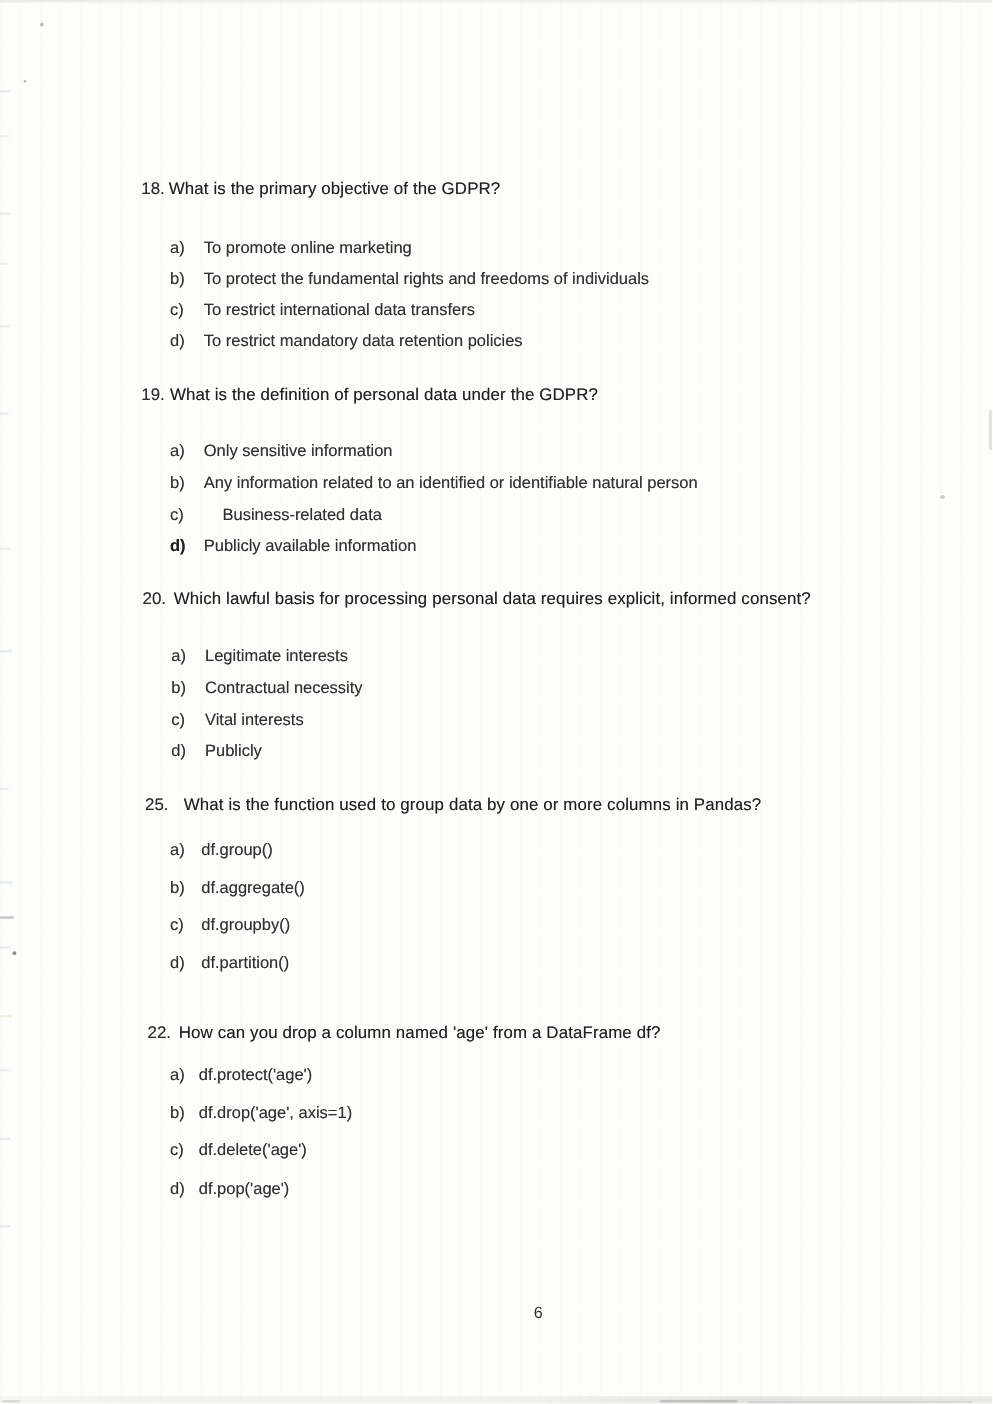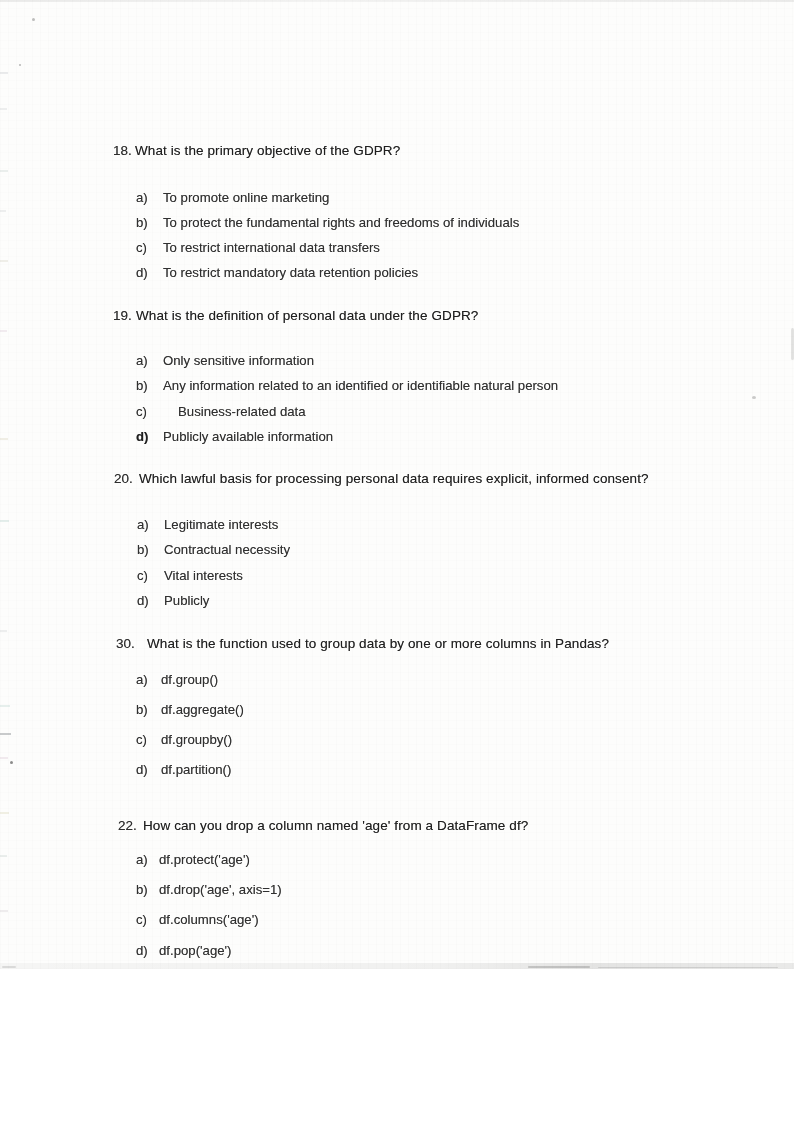--- a/index.html
+++ b/index.html
@@ -3,21 +3,21 @@
 <meta charset="utf-8">
 <style>
   html, body {
     margin: 0;
     padding: 0;
     background: #ffffff;
   }
   #page {
     position: relative;
     width: 794px;
-    height: 969px;
+    height: 1123px;
     overflow: hidden;
     background:
       repeating-linear-gradient(to right, rgba(0,0,0,0.012) 0 1px, transparent 1px 8px),
       repeating-linear-gradient(to bottom, rgba(0,0,0,0.008) 0 1px, transparent 1px 8px),
       #fdfdfc;
     font-family: "Liberation Sans", "DejaVu Sans", sans-serif;
   }
   .abs { position: absolute; white-space: nowrap; line-height: 17px; }
   .qnum {
     font-size: 13.5px;
@@ -125,40 +125,40 @@
     <span class="abs optt" style="top:516px;left:164px">Legitimate interests</span>
     <span class="abs optl" style="top:541px;left:137px">b)</span>
     <span class="abs optt" style="top:541px;left:164px">Contractual necessity</span>
     <span class="abs optl" style="top:567px;left:137px">c)</span>
     <span class="abs optt" style="top:567px;left:164px">Vital interests</span>
     <span class="abs optl" style="top:592px;left:137px">d)</span>
     <span class="abs optt" style="top:592px;left:164px">Publicly</span>
   </section>
 
   <section>
-    <span class="abs qnum" style="top:635px;left:116px">30.</span>
+    <span class="abs qnum" style="top:635px;left:116px">25.</span>
     <span class="abs qtext" style="top:635px;left:147px">What is the function used to group data by one or more columns in Pandas?</span>
     <span class="abs optl" style="top:671px;left:136px">a)</span>
     <span class="abs optt" style="top:671px;left:161px">df.group()</span>
     <span class="abs optl" style="top:701px;left:136px">b)</span>
     <span class="abs optt" style="top:701px;left:161px">df.aggregate()</span>
     <span class="abs optl" style="top:731px;left:136px">c)</span>
     <span class="abs optt" style="top:731px;left:161px">df.groupby()</span>
     <span class="abs optl" style="top:761px;left:136px">d)</span>
     <span class="abs optt" style="top:761px;left:161px">df.partition()</span>
   </section>
 
   <section>
     <span class="abs qnum" style="top:817px;left:118px">22.</span>
     <span class="abs qtext" style="top:817px;left:143px">How can you drop a column named 'age' from a DataFrame df?</span>
     <span class="abs optl" style="top:851px;left:136px">a)</span>
     <span class="abs optt" style="top:851px;left:159px">df.protect('age')</span>
     <span class="abs optl" style="top:881px;left:136px">b)</span>
     <span class="abs optt" style="top:881px;left:159px">df.drop('age', axis=1)</span>
     <span class="abs optl" style="top:911px;left:136px">c)</span>
-    <span class="abs optt" style="top:911px;left:159px">df.columns('age')</span>
+    <span class="abs optt" style="top:911px;left:159px">df.delete('age')</span>
     <span class="abs optl" style="top:942px;left:136px">d)</span>
     <span class="abs optt" style="top:942px;left:159px">df.pop('age')</span>
   </section>
 
   <span class="abs pagenum" style="top:1041px;left:427px">6</span>
 
 </div>
 
 </body></html>

